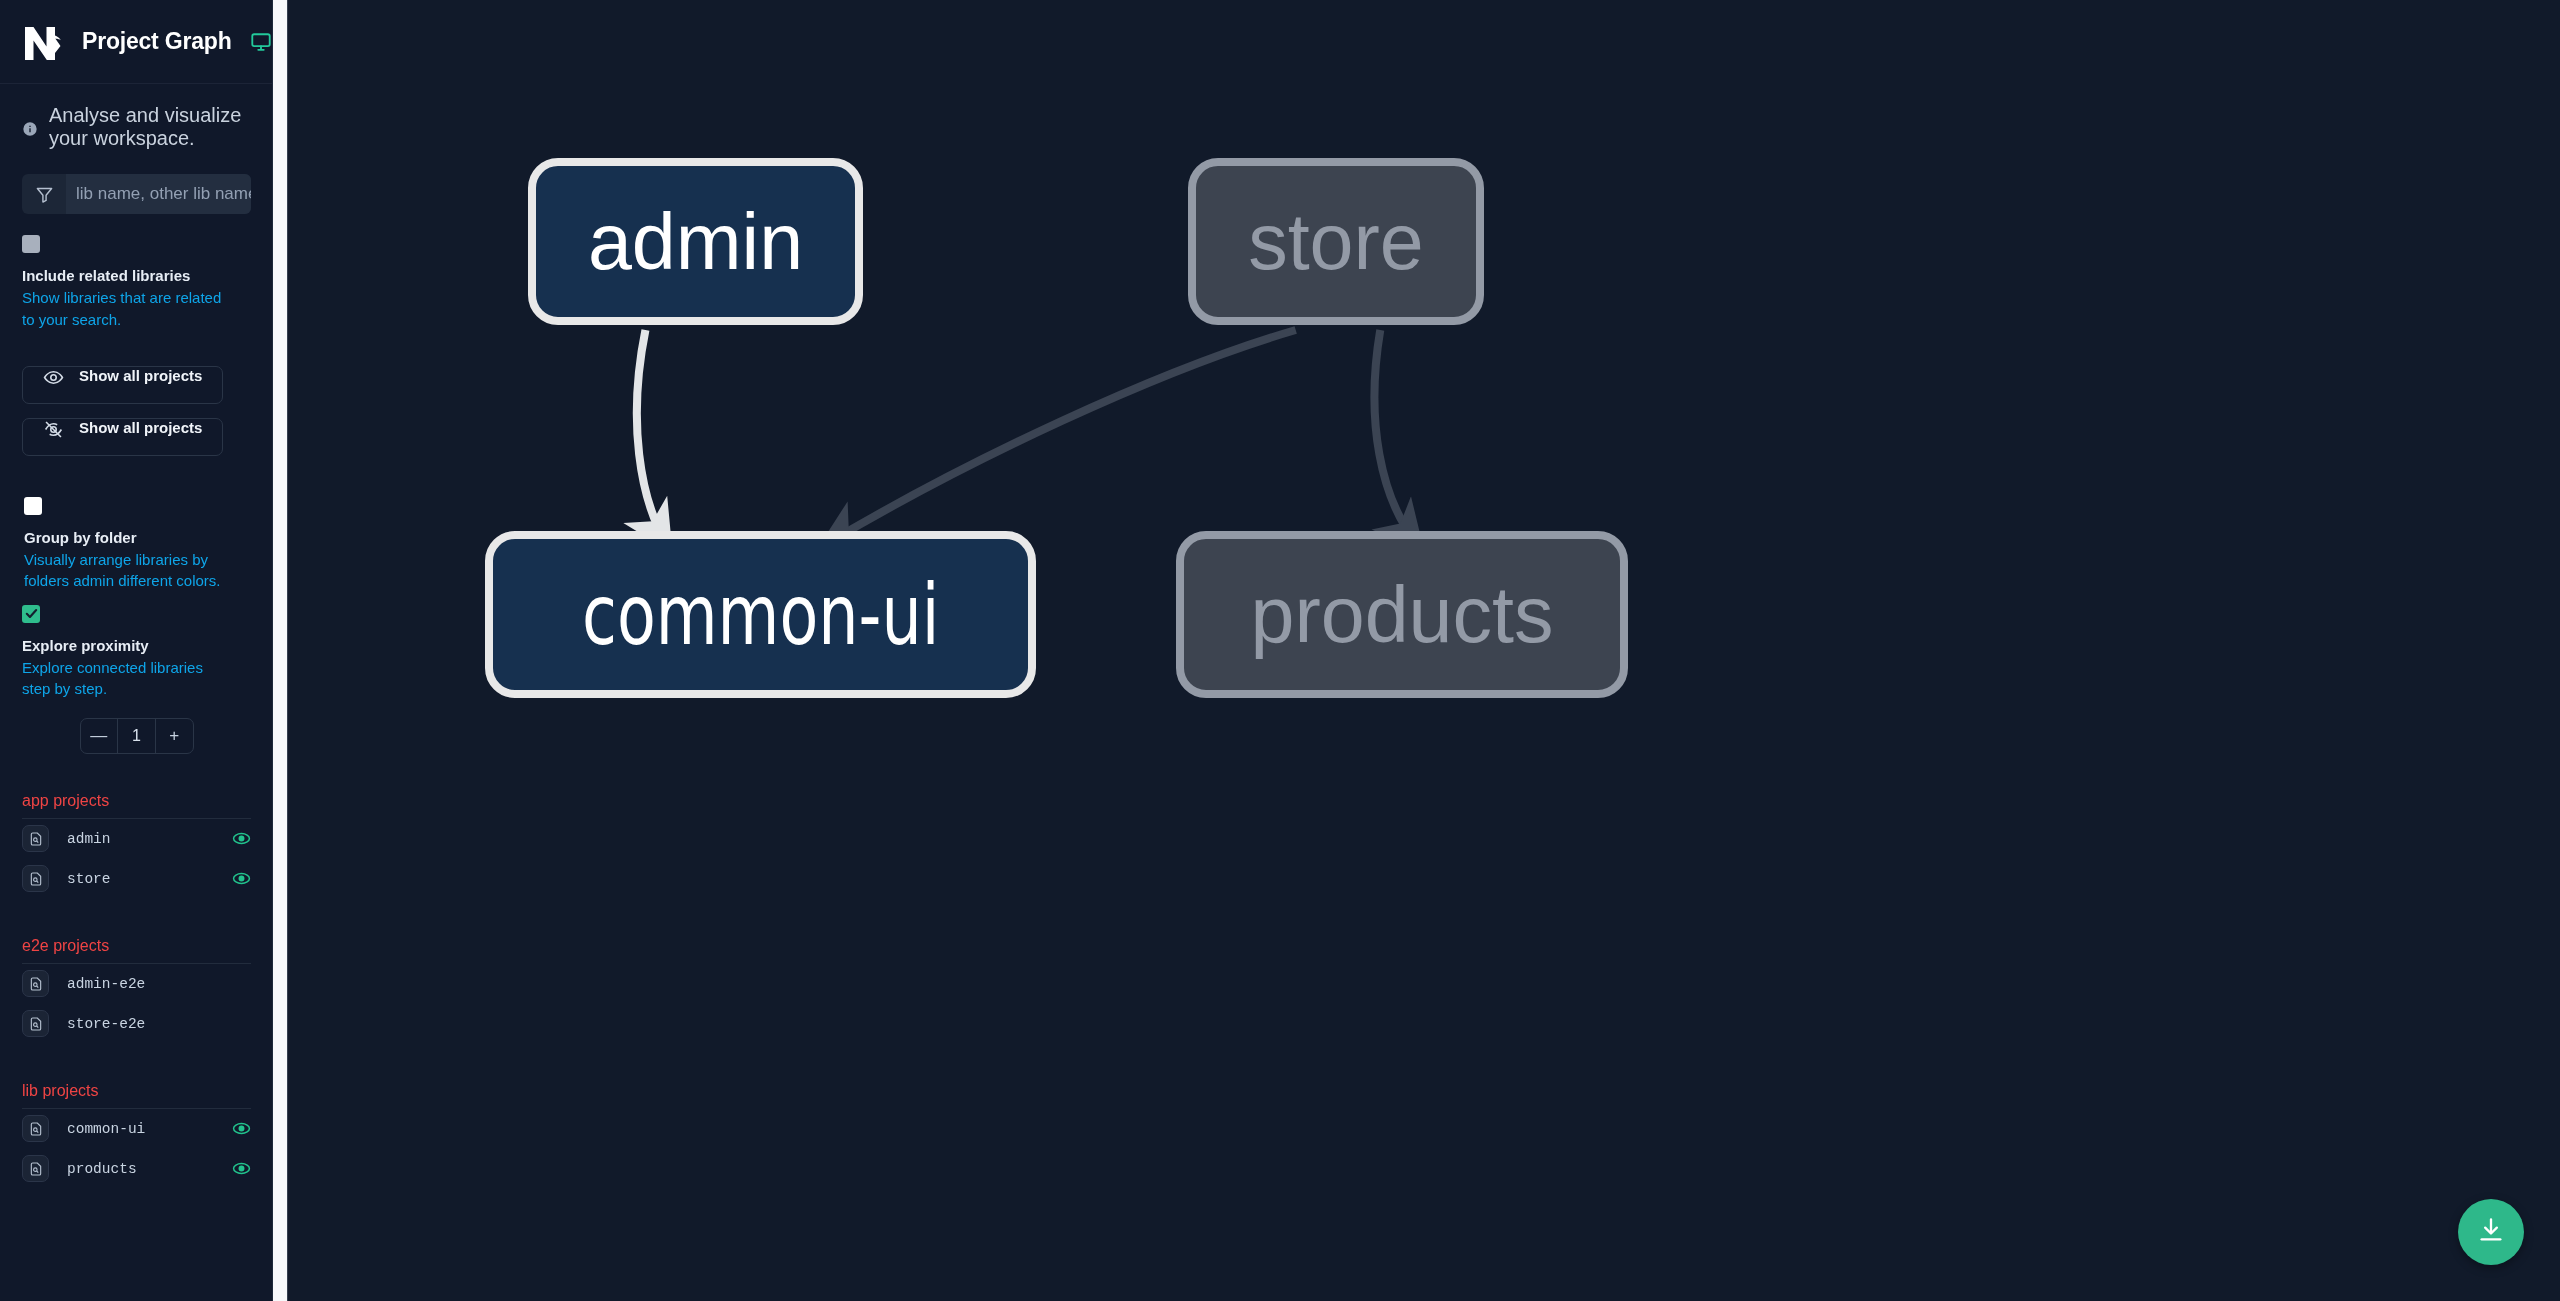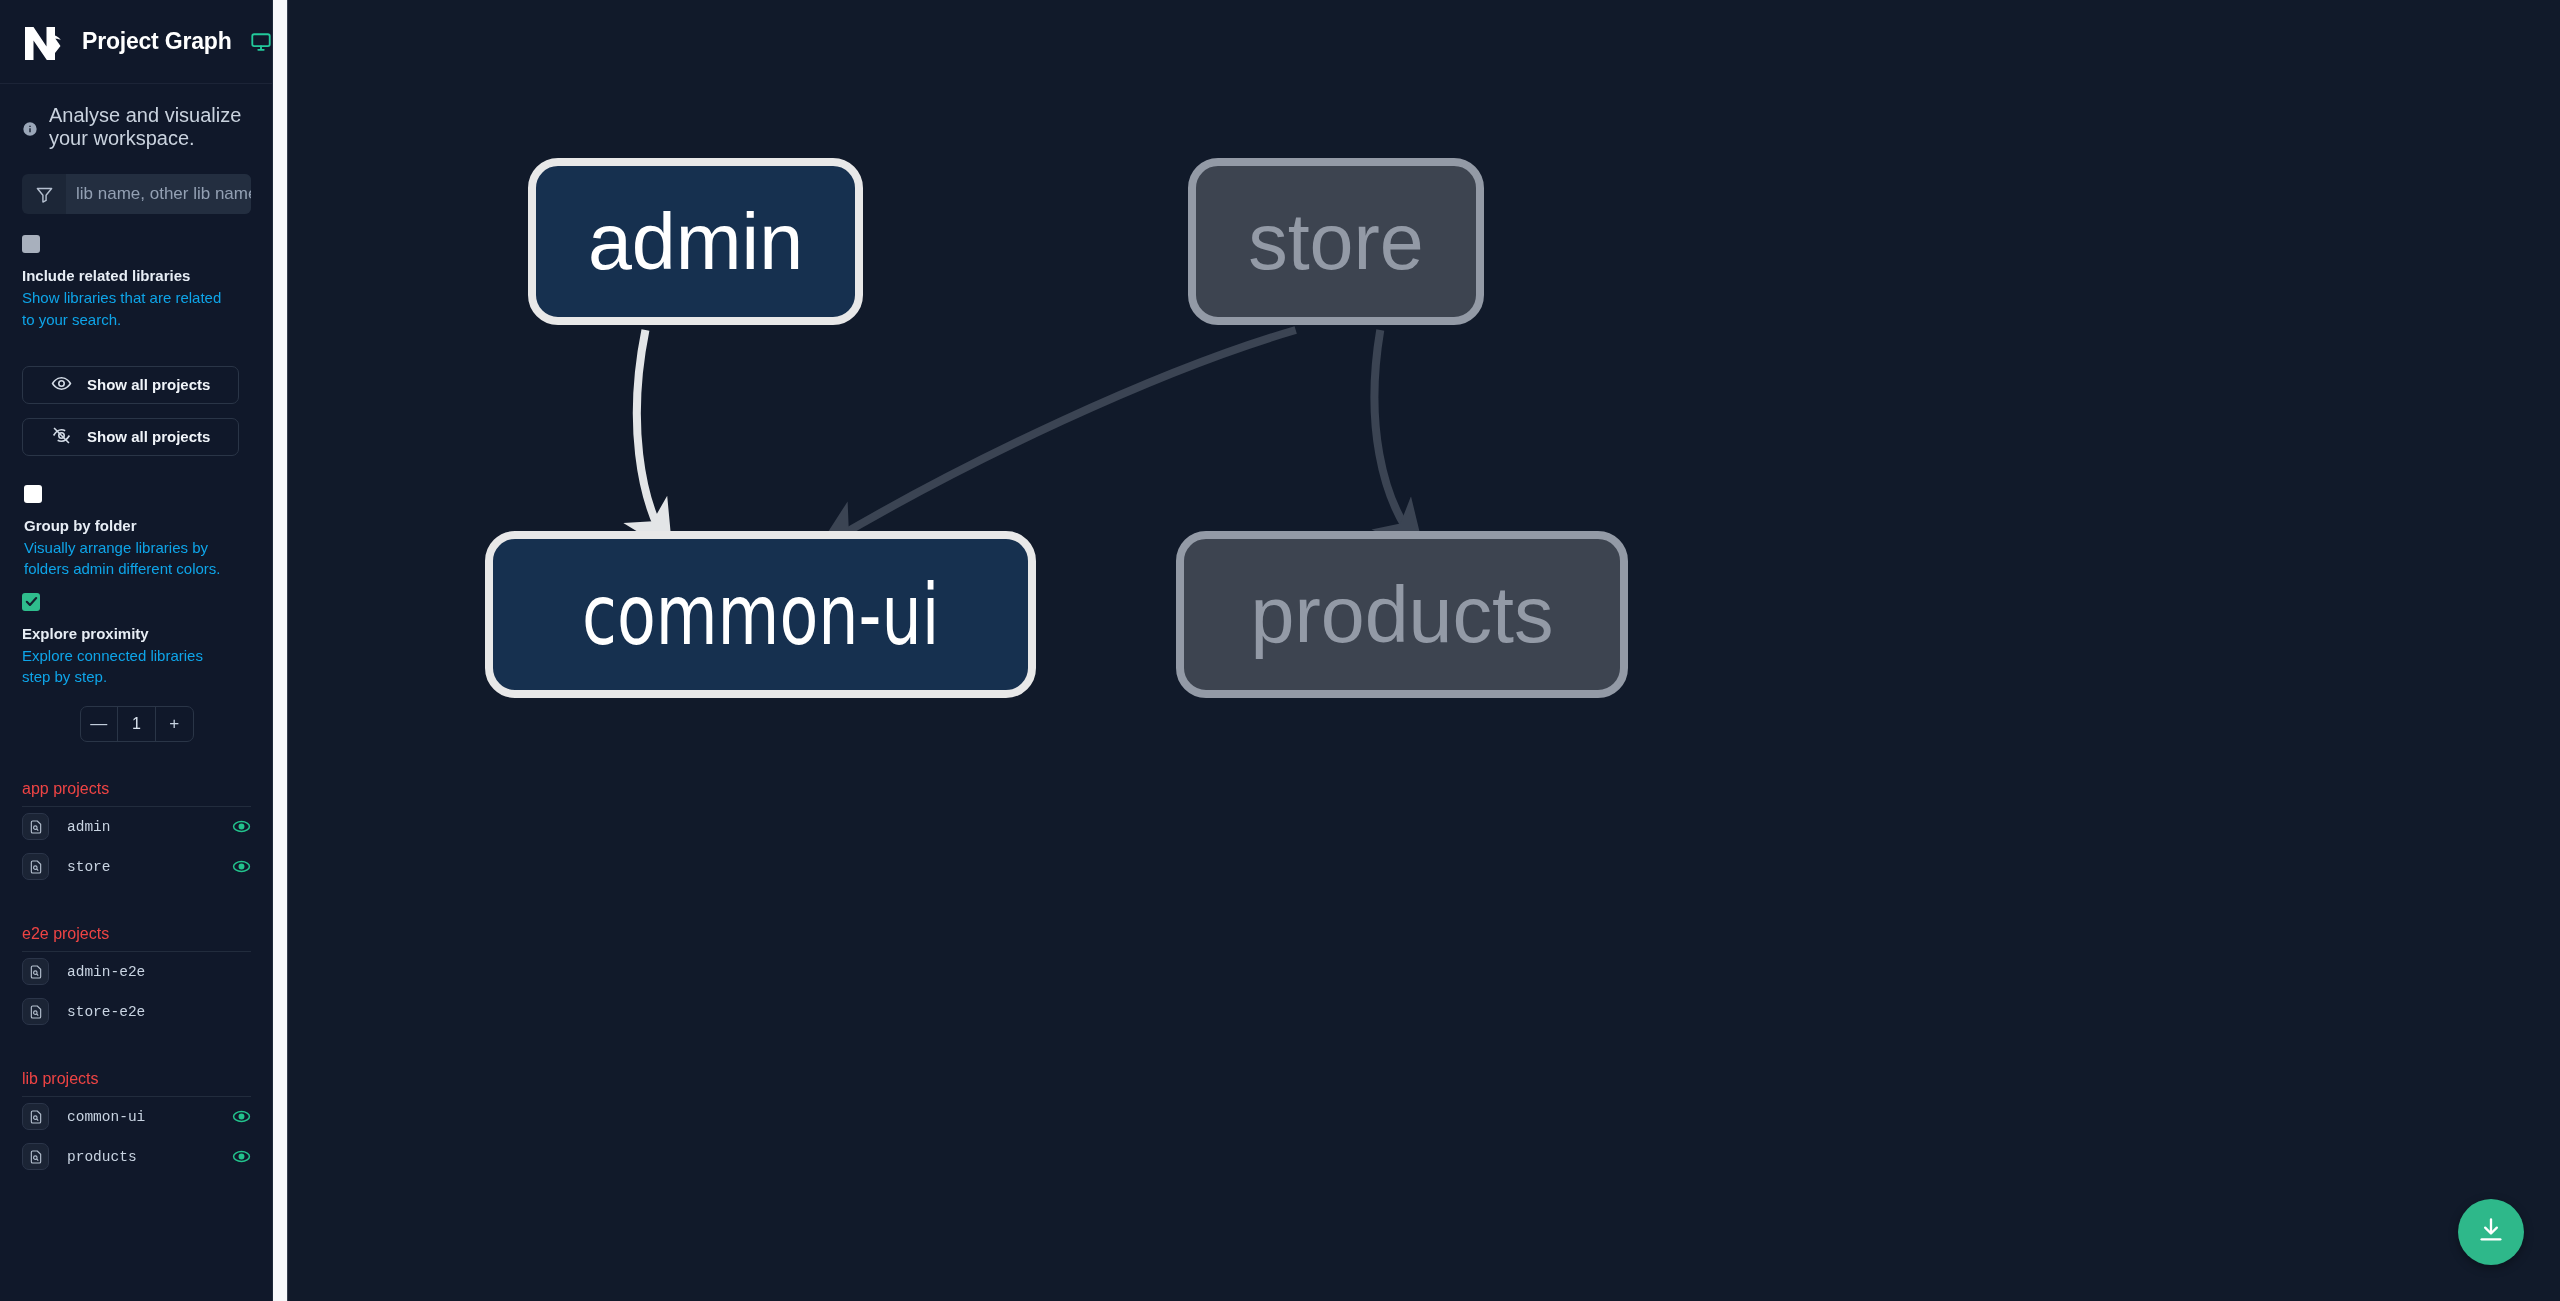--- a/index.html
+++ b/index.html
@@ -76,25 +76,25 @@
   .check-box svg { width: 15px; height: 15px; color: #14202e; }
   .check-txt .ttl {
     color: #e7edf5; font-size: 15px; font-weight: bold; line-height: 1.35;
   }
   .check-txt .sub {
     color: #0ea5e9; font-size: 15px; line-height: 1.42; margin-top: 1px;
     max-width: 200px;
   }
 
   .pill-btn {
-    margin: 0 22px; height: 38px; margin-top: 14px;
+    margin: 12px 22px; height: 38px; margin-top: 14px;
     border: 1px solid #2a3547; border-radius: 7px;
     background: transparent;
-    display: flex; align-items: center; gap: 15px;
-    padding: 0 28px;
+    display: flex; gap: 15px;
+    padding: 0 20px;
     cursor: pointer;
   }
   .pill-btn svg { width: 21px; height: 21px; color: #d3dbe6; flex: 0 0 21px; }
   .pill-btn span { color: #f0f4f9; font-size: 15px; font-weight: bold; }
   .pill-btn.first { margin-top: 36px; }
 
   .stepper {
     margin: 18px auto 0 auto;
     width: 114px; height: 36px;
     border: 1px solid #2a3547; border-radius: 7px;

